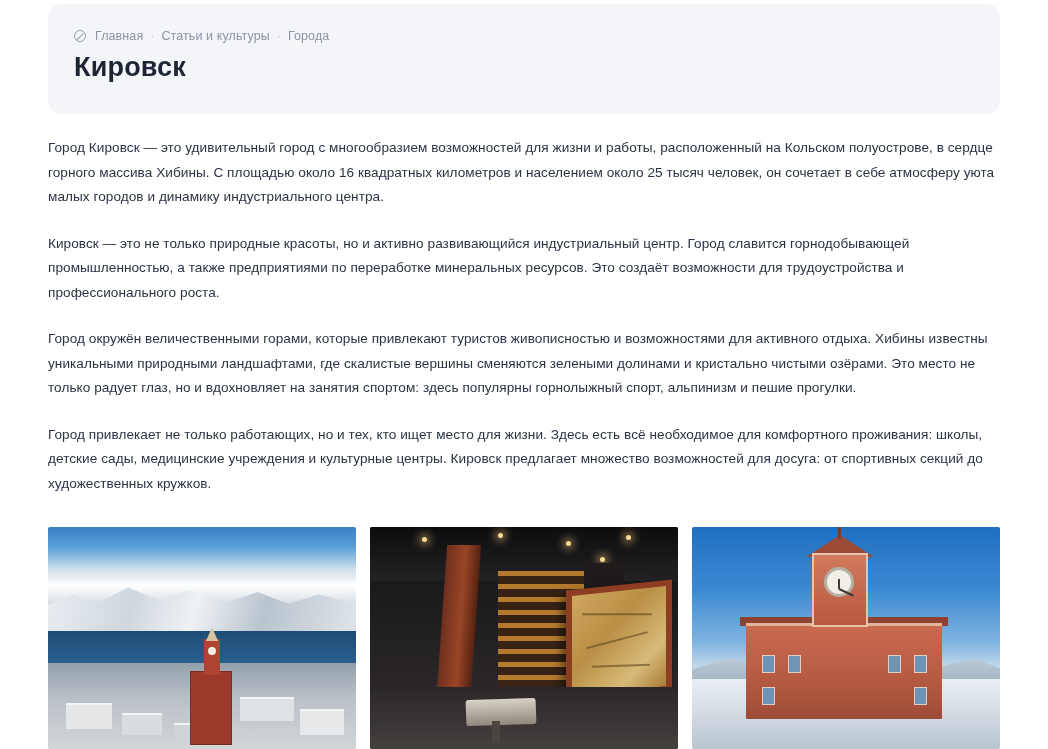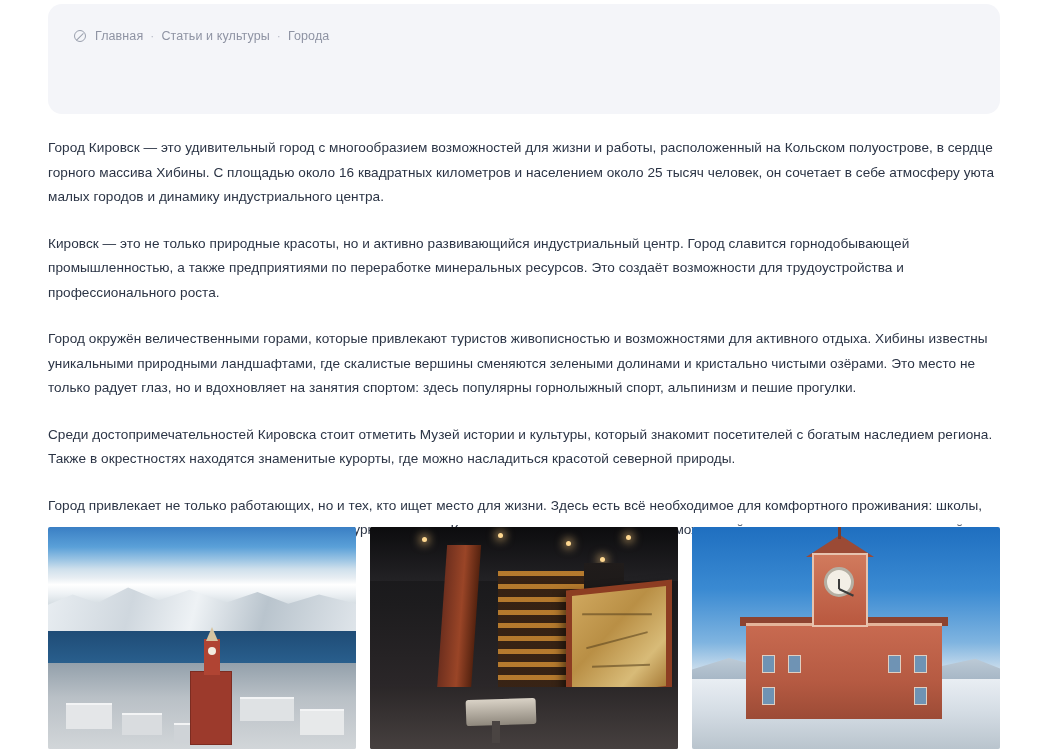--- a/index.html
+++ b/index.html
@@ -396,27 +396,27 @@
 
     <nav class="breadcrumb">
       <span class="home-icon"></span>
       <a class="crumb" href="#">Главная</a>
       <span class="crumb-sep">·</span>
       <a class="crumb" href="#">Статьи и культуры</a>
       <span class="crumb-sep">·</span>
       <span class="crumb current">Города</span>
     </nav>
 
+    <h1 class="page-title">Кировск</h1>
   </div>
 
   <div class="article">
     <p>Город Кировск — это удивительный город с многообразием возможностей для жизни и работы, расположенный на Кольском полуострове, в сердце горного массива Хибины. С площадью около 16 квадратных километров и населением около 25 тысяч человек, он сочетает в себе атмосферу уюта малых городов и динамику индустриального центра.</p>
     <p>Кировск — это не только природные красоты, но и активно развивающийся индустриальный центр. Город славится горнодобывающей промышленностью, а также предприятиями по переработке минеральных ресурсов. Это создаёт возможности для трудоустройства и профессионального роста.</p>
     <p>Город окружён величественными горами, которые привлекают туристов живописностью и возможностями для активного отдыха. Хибины известны уникальными природными ландшафтами, где скалистые вершины сменяются зелеными долинами и кристально чистыми озёрами. Это место не только радует глаз, но и вдохновляет на занятия спортом: здесь популярны горнолыжный спорт, альпинизм и пешие прогулки.</p>
-    <p>Среди достопримечательностей Кировска стоит отметить Музей истории и культуры, который знакомит посетителей с богатым наследием региона. Также в окрестностях находятся знаменитые курорты, где можно насладиться красотой северной природы.</p>
     <p>Город привлекает не только работающих, но и тех, кто ищет место для жизни. Здесь есть всё необходимое для комфортного проживания: школы, детские сады, медицинские учреждения и культурные центры. Кировск предлагает множество возможностей для досуга: от спортивных секций до художественных кружков.</p>
   </div>
 
   <div class="gallery">
 
     <div class="photo p1">
       <div class="ridge"></div>
       <div class="lake"></div>
       <div class="town"></div>
       <div class="block b1"></div>

